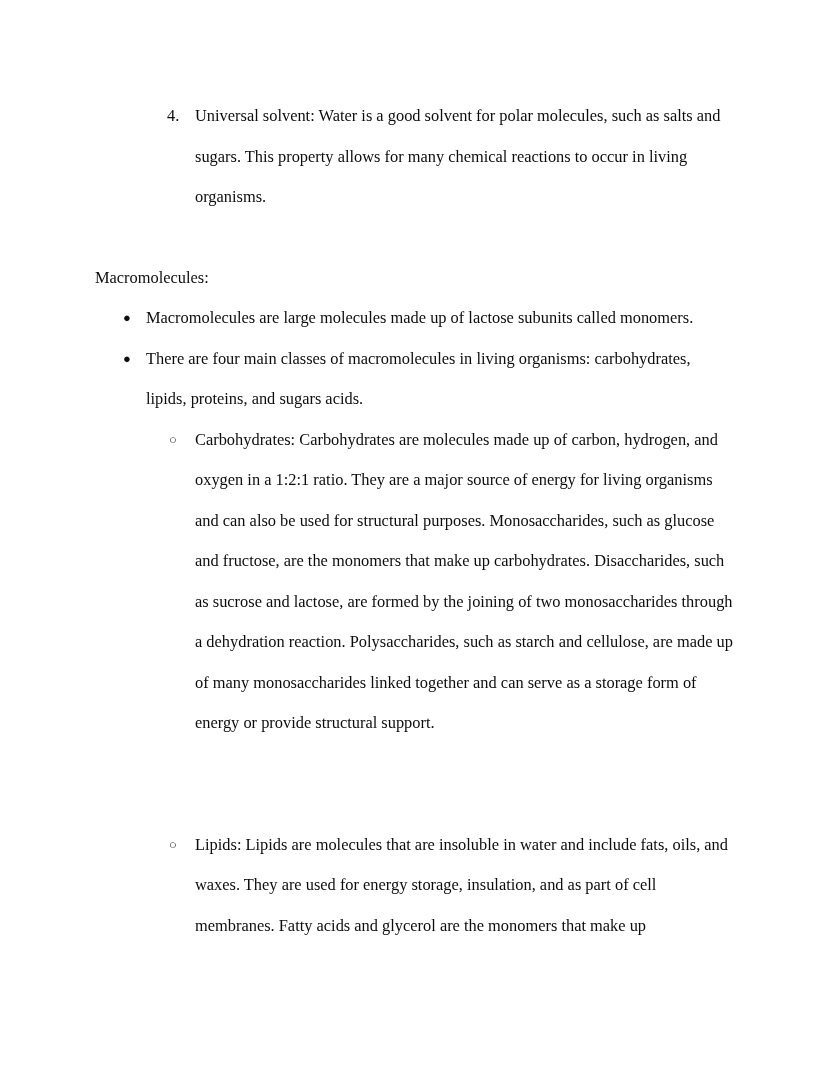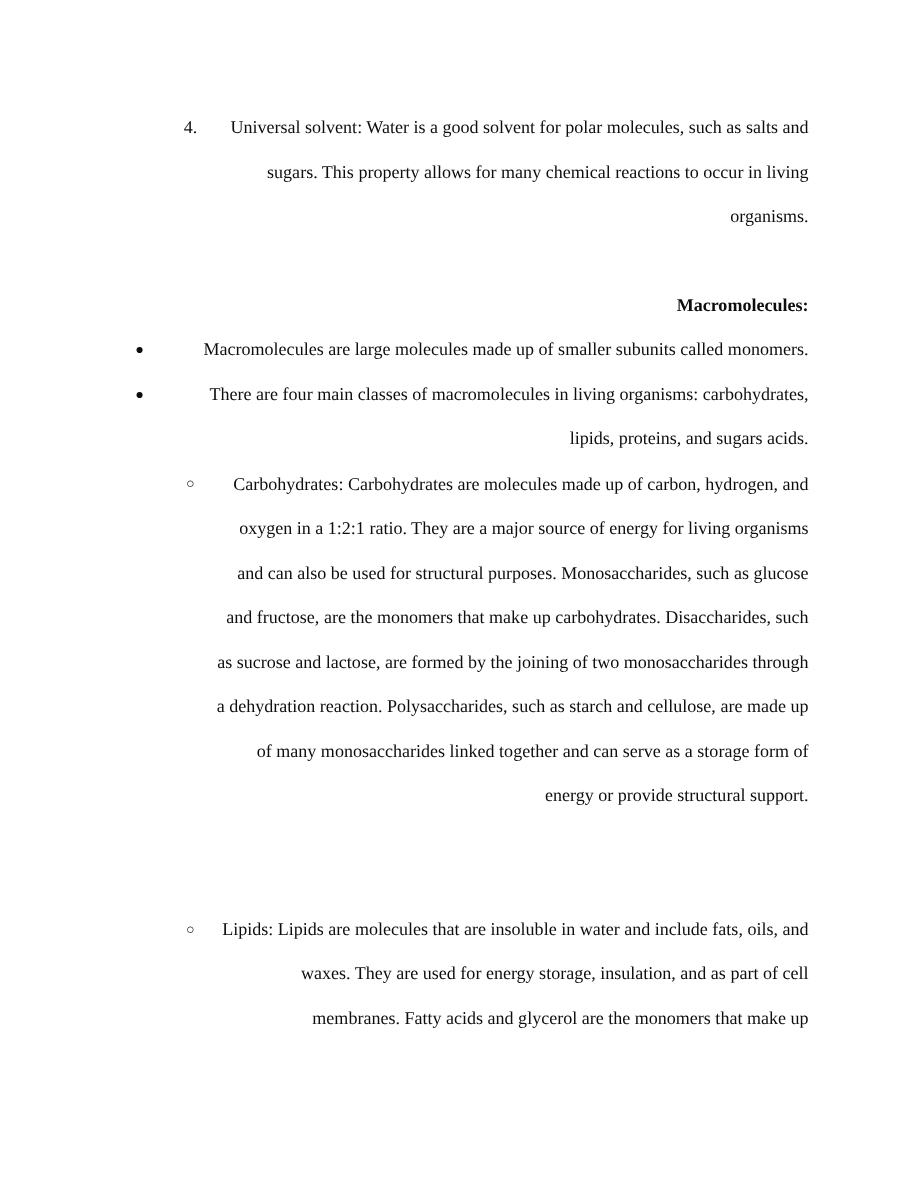--- a/index.html
+++ b/index.html
@@ -35,21 +35,20 @@
     position: relative;
     font-size: 16.4px;
     line-height: 40.5px;
     text-align: left;
   }
 
   
   .para-l0 {
     margin: 0;
     padding: 0;
-    font-weight: bold;
   }
 
   
   .item-l1 {
     padding-left: 51px;
   }
 
   
   .item-l2 {
     padding-left: 100px;
@@ -77,21 +76,20 @@
     font-size: 13px;
   }
 
   .marker-number {
     left: 72px;
     top: 0;
   }
 
   .text {
     display: block;
-    text-align: right;
   }
   .gap-md { height: 40px; }
   .gap-lg { height: 81px; }
 </style>
 </head>
 <body>
 
 <div class="page">
 
   <div class="doc-body">
@@ -102,21 +100,21 @@
     </div>
 
     <div class="gap-md"></div>
 
     <div class="block para-l0">
       <span class="text">Macromolecules:</span>
     </div>
 
     <div class="block item-l1">
       <span class="marker marker-disc">●</span>
-      <span class="text">Macromolecules are large molecules made up of smaller subunits called monomers.</span>
+      <span class="text">Macromolecules are large molecules made up of lactose subunits called monomers.</span>
     </div>
 
     <div class="block item-l1">
       <span class="marker marker-disc">●</span>
       <span class="text">There are four main classes of macromolecules in living organisms: carbohydrates, lipids, proteins, and sugars acids.</span>
     </div>
 
     <div class="block item-l2">
       <span class="marker marker-circle">○</span>
       <span class="text">Carbohydrates: Carbohydrates are molecules made up of carbon, hydrogen, and oxygen in a 1:2:1 ratio. They are a major source of energy for living organisms and can also be used for structural purposes. Monosaccharides, such as glucose and fructose, are the monomers that make up carbohydrates. Disaccharides, such as sucrose and lactose, are formed by the joining of two monosaccharides through a dehydration reaction. Polysaccharides, such as starch and cellulose, are made up of many monosaccharides linked together and can serve as a storage form of energy or provide structural support.</span>

